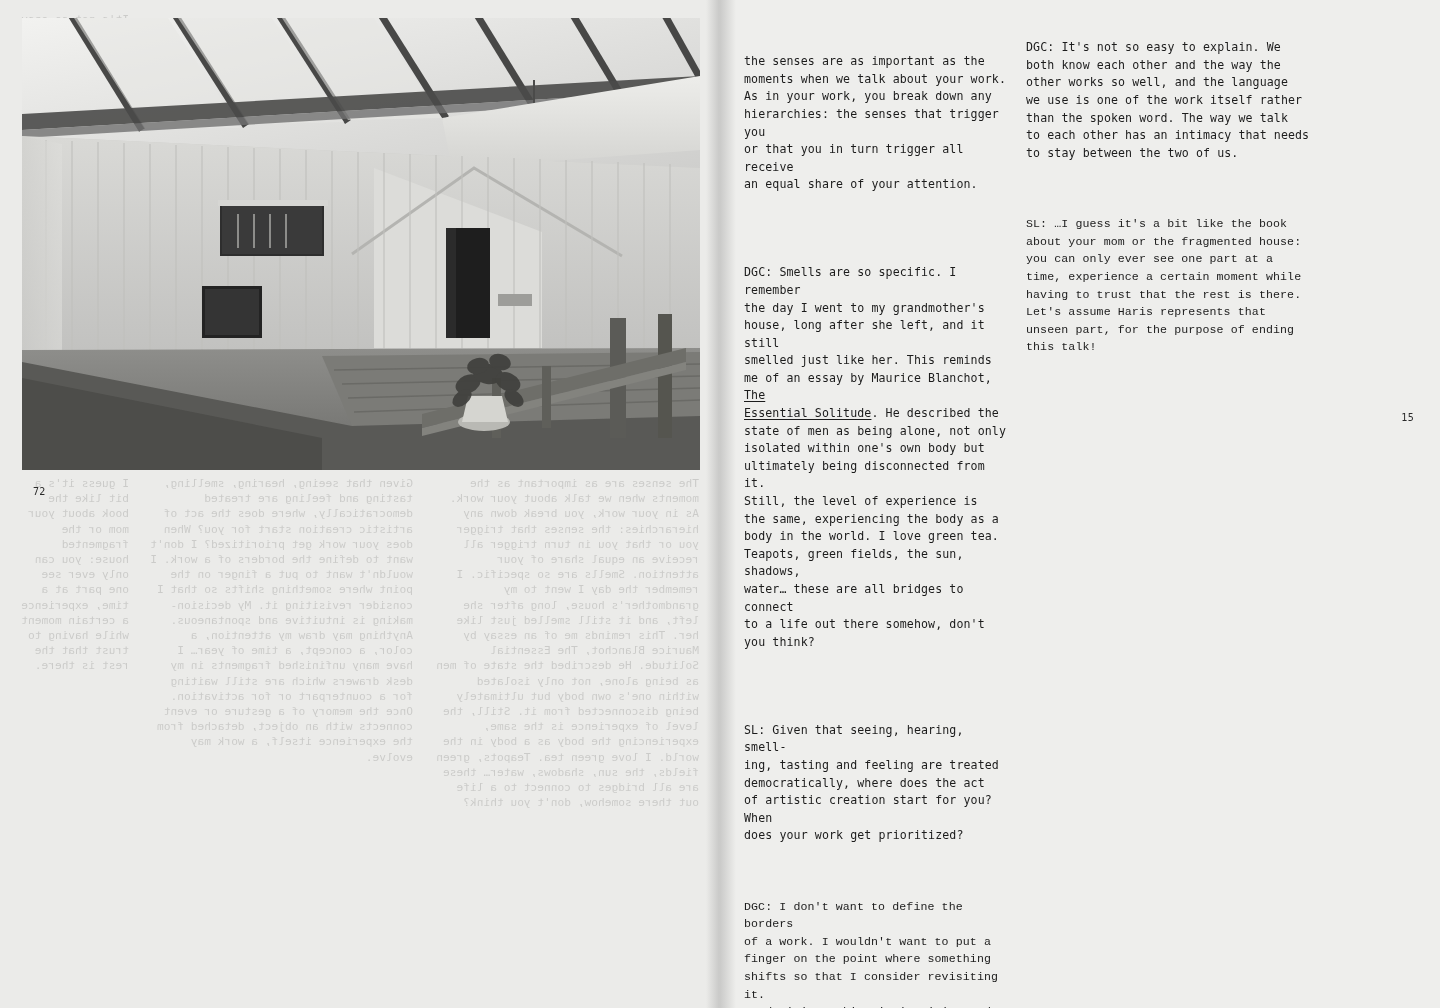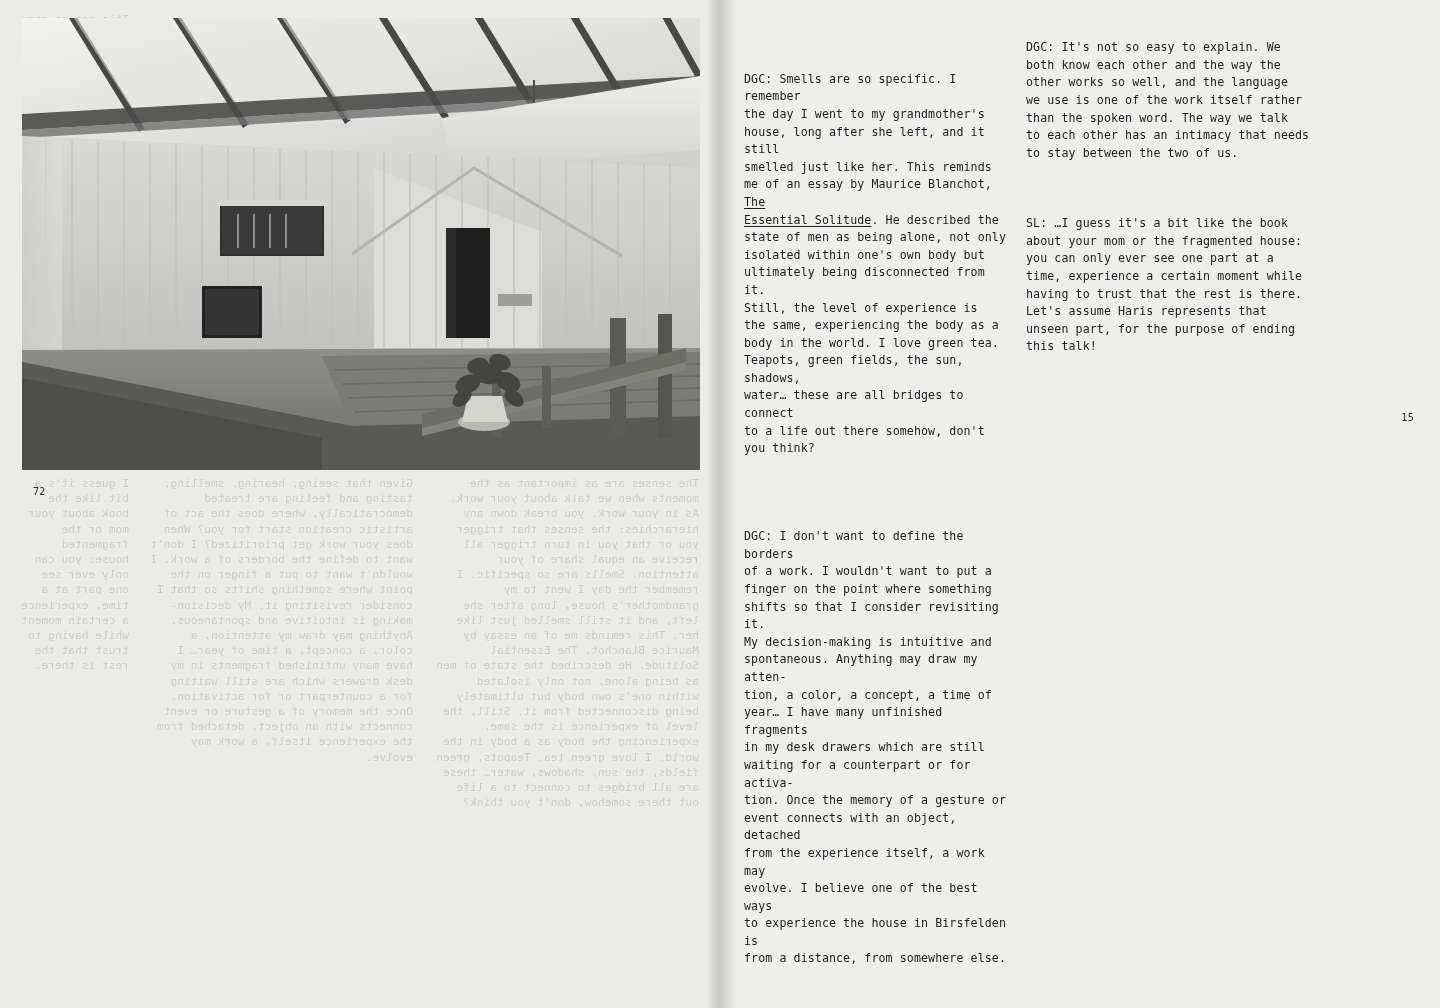--- a/index.html
+++ b/index.html
@@ -101,21 +101,21 @@
     font-family: "DejaVu Sans Mono", monospace;
     font-size: 11.6px;
     line-height: 17.6px;
     color: #1c1c1c;
     letter-spacing: 0.1px;
     white-space: pre-wrap;
   }
   .colA { left: 23px; top: 18px; width: 264px; }
   .colB { left: 305px; top: 4px; width: 284px; }
   .para { margin: 0 0 17.6px 0; white-space: pre-wrap; }
-  .para:last-child { margin-bottom: 0; }
+  .para:last-child { margin-bottom: 0; font-family: Liberation Mono, monospace; }
   u.title { text-decoration: underline; text-underline-offset: 2px; }
 </style>
 </head>
 <body>
 
 <div class="spread">
 
   <div class="page-left">
 
     <div class="ghost-wrap">
@@ -272,38 +272,49 @@
         <rect x="0" y="0" width="678" height="452" fill="none"></rect>
       </svg>
     </div>
 
     <div class="folio folio-left">72</div>
   </div>
 
   <div class="page-right">
 
     <div class="col colA">
+      <p class="para">the senses are as important as the
+moments when we talk about your work.
+As in your work, you break down any
+hierarchies: the senses that trigger you
+or that you in turn trigger all receive
+an equal share of your attention.</p>
 
       <p class="para"><span>DGC: Smells are so specific. I remember
 the day I went to my grandmother's
 house, long after she left, and it still
 smelled just like her. This reminds
 me of an essay by Maurice Blanchot, </span><u class="title">The
 Essential Solitude</u><span>. He described the
 state of men as being alone, not only
 isolated within one's own body but
 ultimately being disconnected from it.
 Still, the level of experience is
 the same, experiencing the body as a
 body in the world. I love green tea.
 Teapots, green fields, the sun, shadows,
 water… these are all bridges to connect
 to a life out there somehow, don't
 you think?</span></p>
 
+      <p class="para">SL: Given that seeing, hearing, smell-
+ing, tasting and feeling are treated
+democratically, where does the act
+of artistic creation start for you? When
+does your work get prioritized?</p>
       <p class="para">DGC: I don't want to define the borders
 of a work. I wouldn't want to put a
 finger on the point where something
 shifts so that I consider revisiting it.
 My decision-making is intuitive and
 spontaneous. Anything may draw my atten-
 tion, a color, a concept, a time of
 year… I have many unfinished fragments
 in my desk drawers which are still
 waiting for a counterpart or for activa-

